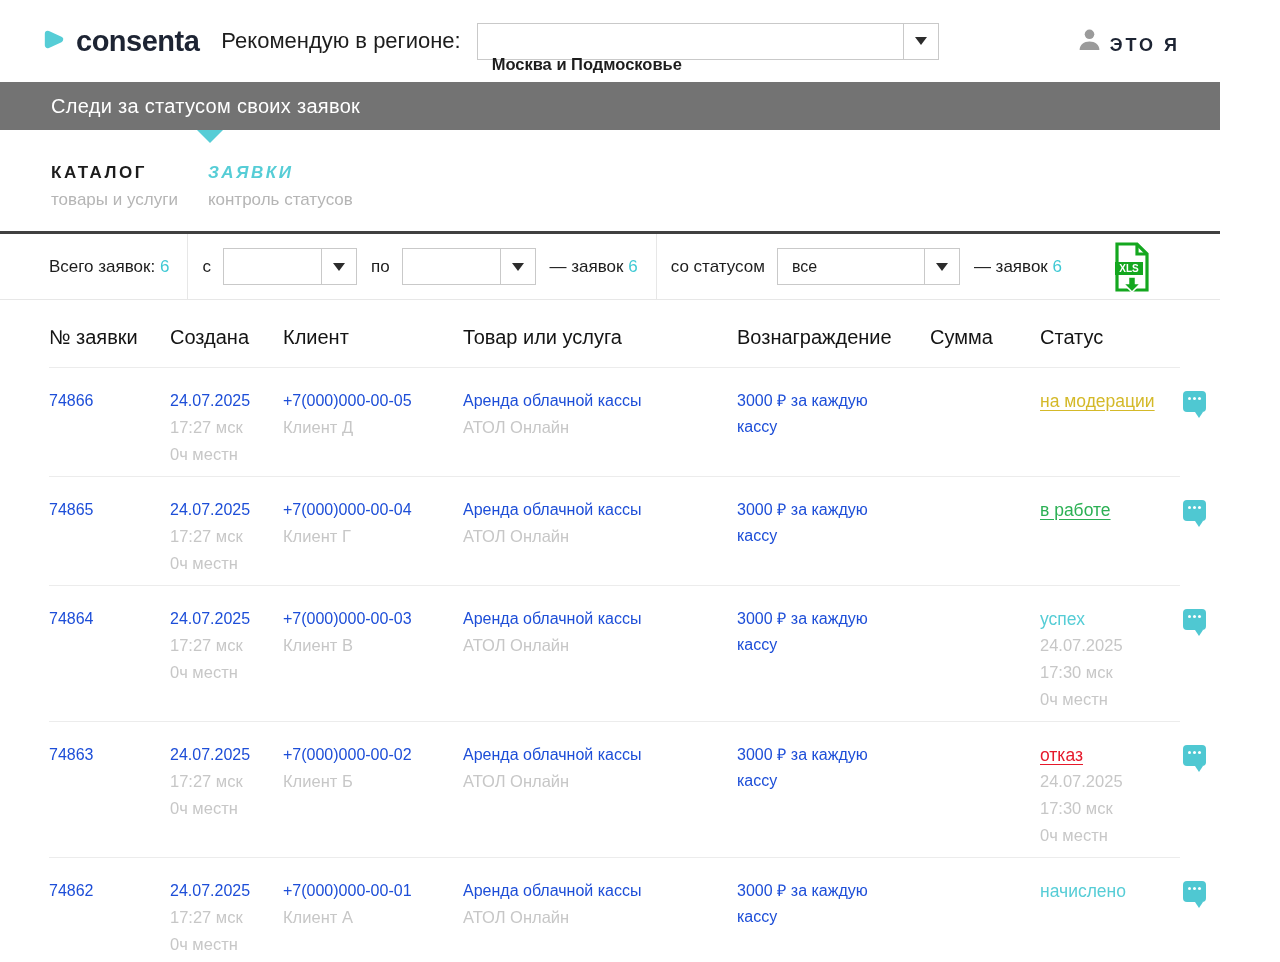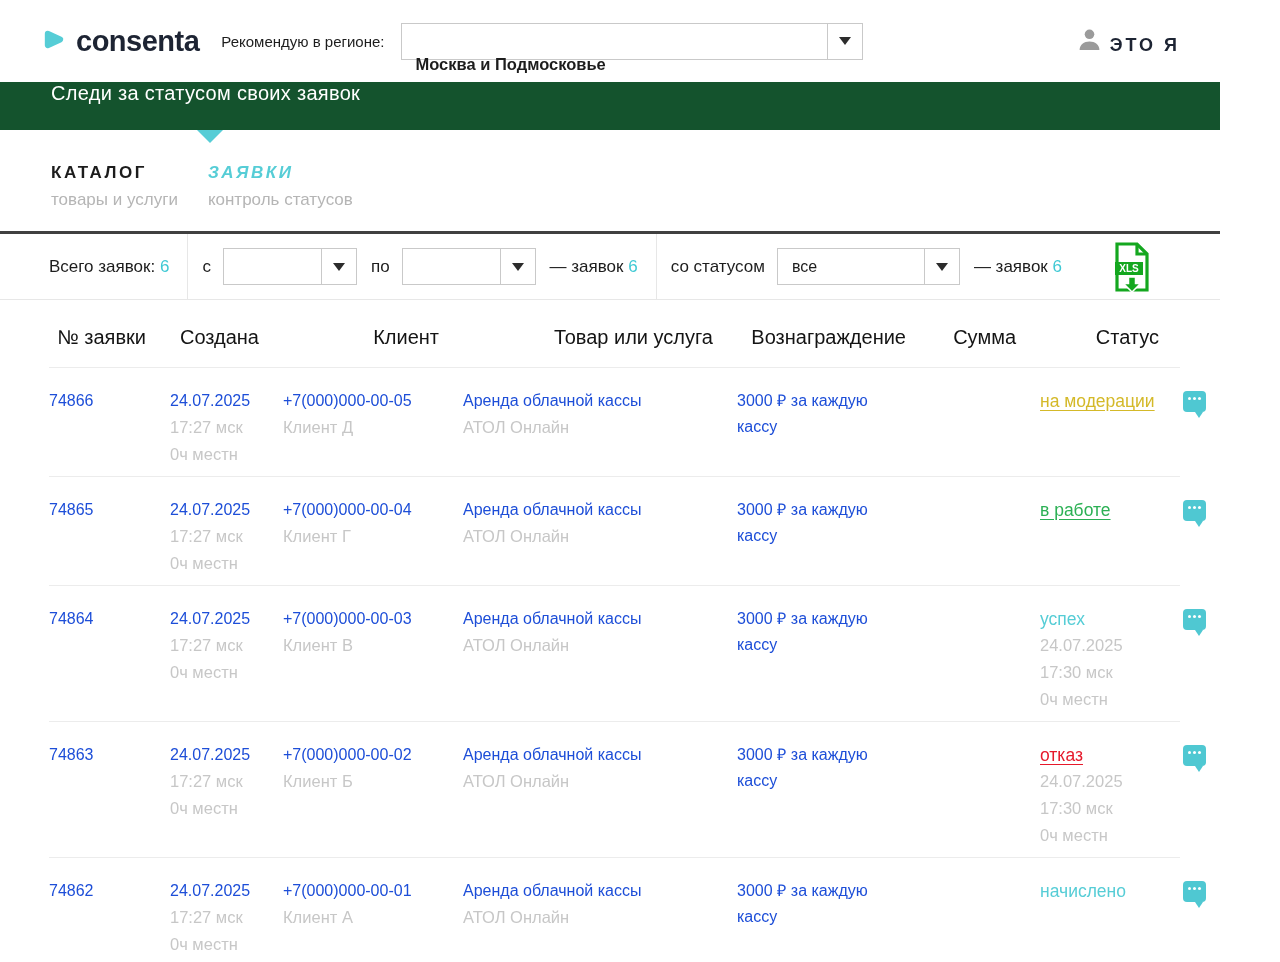--- a/index.html
+++ b/index.html
@@ -4,32 +4,32 @@
 <style>
   * { margin:0; padding:0; box-sizing:border-box; }
   html,body { background:#ffffff; }
   body { font-family:"Liberation Sans", sans-serif; color:#1d1d1d; }
   .page { width:1220px; height:962px; background:#fff; overflow:hidden; position:relative; }
 
   
   .topbar { height:82px; display:flex; align-items:center; padding:0 40px; background:#fff; }
   .logo { display:flex; align-items:center; gap:9px; margin-right:22px; }
   .logo-text { font-size:29px; font-weight:700; color:#1d2433; letter-spacing:-0.5px; }
-  .region-label { font-size:15px; color:#1d1d1d; margin-right:16px; white-space:nowrap; }
+  .region-label { font-size:22px; color:#1d1d1d; margin-right:16px; white-space:nowrap; }
   .select { height:37px; border:1px solid #c9c9c9; background:#fff; display:flex; align-items:center; cursor:pointer; }
   .select .sel-value { flex:1; padding:0 14px; font-size:16px; white-space:nowrap; overflow:hidden; }
   .select .arrow-box { width:35px; align-self:stretch; border-left:1px solid #c9c9c9; display:flex; align-items:center; justify-content:center; }
   .tri-down { width:0; height:0; border-left:6px solid transparent; border-right:6px solid transparent; border-top:8px solid #2c2c2c; }
   .region-select { width:462px; }
   .region-select .sel-value { font-weight:700; font-size:16.5px;margin-top:47px; }
   .user { margin-left:auto; display:flex; align-items:flex-end; gap:8px; cursor:pointer; }
   .user-label { font-size:18px; font-weight:700; letter-spacing:3px; color:#1d2433; }
 
   
-  .banner { height:48px; background:#14532d; display:flex; align-items:flex-start; padding-left:51px; position:relative; }
+  .banner { height:48px; background:#737373; display:flex; align-items:center; padding-left:51px; position:relative; }
   .banner-text { color:#ffffff; font-size:20px; letter-spacing:0.3px; }
   .notch { position:absolute; top:48px; left:197px; width:0; height:0;
            border-left:13px solid transparent; border-right:13px solid transparent; border-top:13px solid #56cdd6; z-index:2; }
 
   
   .tabs { display:flex; gap:30px; padding:33px 0 21px 51px; border-bottom:3px solid #404040; }
   .tab { cursor:pointer; }
   .tab-title { font-size:17px; font-weight:700; letter-spacing:2.5px; color:#1c1c1c; }
   .tab.active .tab-title { color:#56cdd6;font-style:italic; }
   .tab-sub { font-size:17px; color:#b5b5b5; margin-top:7px; }
@@ -41,21 +41,21 @@
   .f-total { white-space:nowrap; margin-right:18px; }
   .f-lab { margin:0 0 0 14px; }
   .sel-sm { width:134px; margin-left:12px; }
   .sel-status { width:183px; margin-left:12px; }
   .f-res { margin:0 18px 0 14px; white-space:nowrap; }
   .xls-btn { margin-left:auto; margin-right:28px; cursor:pointer; display:flex; }
 
   
   .table { padding:0 40px 0 49px; }
   .grid { display:grid; grid-template-columns:121px 113px 180px 274px 193px 110px 143px 1fr; }
-  .thead { padding:26px 0 18px; font-size:20px; color:#141414; border-bottom:1px solid #ececec;text-align:right; }
+  .thead { padding:26px 0 18px; font-size:20px; color:#141414; border-bottom:1px solid #ececec; }
   .trow { padding:20px 0 8px; border-bottom:1px solid #ececec; }
   .trow:last-child { border-bottom:none; }
   .main { font-size:16px; color:#1d4ed8; line-height:26px; }
   .sub  { font-size:16.5px; color:#c7c7c7; line-height:27px; }
   .cell { padding-right:24px; }
   .status-link { display:inline-block; font-size:17.5px; line-height:26px; text-decoration:underline; text-underline-offset:3px; cursor:pointer; }
 
   
   .icon-cell { padding-right:0; }
   .bubble { width:23px; height:21px; background:#4fc8d2; border-radius:4px; position:relative; margin-top:3px; }

